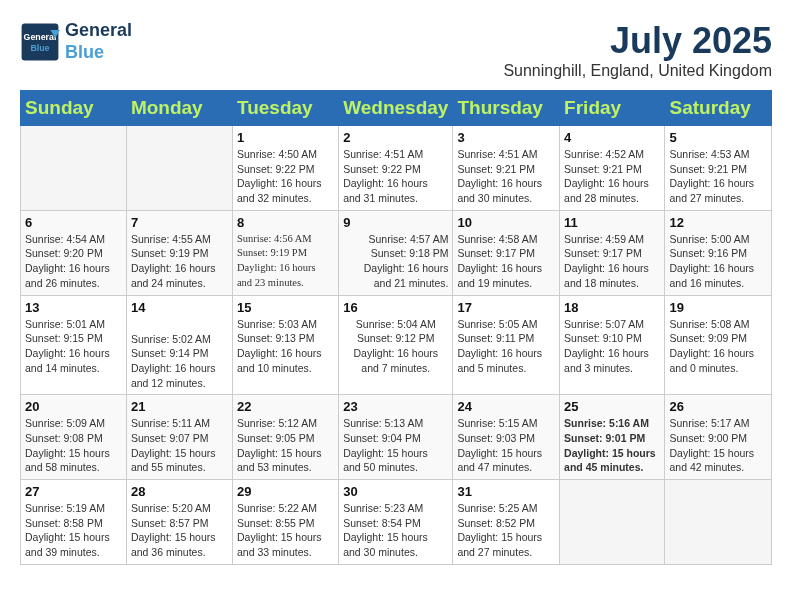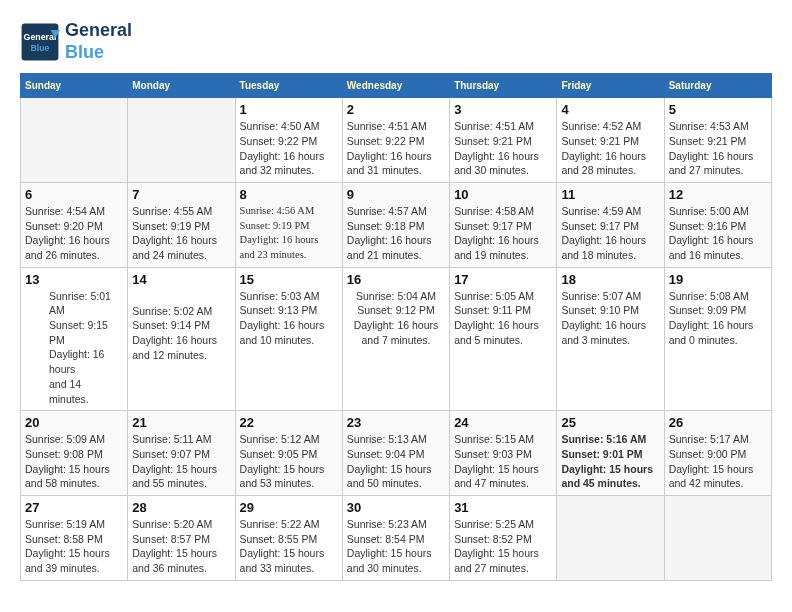--- a/index.html
+++ b/index.html
@@ -43,24 +43,24 @@
       font-size: 16px;
       color: #333;
     }
     .calendar {
       width: 100%;
       border-collapse: collapse;
       font-size: 11px;
     }
     .calendar th {
       background: #2a6db5;
-      color: #fef9c3;
+      color: #bef264;
       padding: 6px 4px;
       text-align: left;
-      font-size: 10px;
+      font-size: 19px;
       font-weight: bold;
       border: 1px solid #2a6db5;
     }
     .calendar td {
       border: 1px solid #ccc;
       vertical-align: top;
       padding: 4px;
       width: calc(100% / 7);
       min-height: 80px;
       color: #333;
@@ -95,20 +95,24 @@
       <text x="25" y="36" text-anchor="middle" fill="#4a9fd4" font-size="11" font-weight="bold" font-family="Arial">Blue</text>
       <polygon points="38,10 50,10 44,20" fill="#4a9fd4"></polygon>
     </svg>
     <div>
       <div class="logo-text">
         <div>General</div>
         <div style="color:#4a9fd4;">Blue</div>
       </div>
     </div>
   </div>
+  <div class="title-block">
+    <div class="month-title">July 2025</div>
+    <div class="location">Sunninghill, England, United Kingdom</div>
+  </div>
 </div>
 
 <table class="calendar">
   <thead>
     <tr>
     <th>Sunday</th>
         <th>Monday</th>
         <th>Tuesday</th>
         <th>Wednesday</th>
         <th>Thursday</th>
@@ -173,21 +177,21 @@
         </td>
         <td>
           <div class="day-num">8</div>
           <div class="day-info" style="white-space: pre-line; font-family: Liberation Serif, serif;">Sunrise: 4:56 AM
 Sunset: 9:19 PM
 Daylight: 16 hours
 and 23 minutes.</div>
         </td>
         <td>
           <div class="day-num">9</div>
-          <div class="day-info" style="white-space: pre-line;">Sunrise: 4:57 AM
+          <div class="day-info" style="white-space: pre-line; text-align: right;">Sunrise: 4:57 AM
 Sunset: 9:18 PM
 Daylight: 16 hours
 and 21 minutes.</div>
         </td>
         <td>
           <div class="day-num">10</div>
           <div class="day-info" style="white-space: pre-line;">Sunrise: 4:58 AM
 Sunset: 9:17 PM
 Daylight: 16 hours
 and 19 minutes.</div>
@@ -203,21 +207,21 @@
           <div class="day-num">12</div>
           <div class="day-info" style="white-space: pre-line;">Sunrise: 5:00 AM
 Sunset: 9:16 PM
 Daylight: 16 hours
 and 16 minutes.</div>
         </td>
       </tr>
       <tr>
         <td>
           <div class="day-num">13</div>
-          <div class="day-info" style="white-space: pre-line; margin-left: 24px;">Sunrise: 5:01 AM
+          <div class="day-info" style="white-space: pre-line;">Sunrise: 5:01 AM
 Sunset: 9:15 PM
 Daylight: 16 hours
 and 14 minutes.</div>
         </td>
         <td>
           <div class="day-num">14</div>
           <div class="day-info" style="white-space: pre-line; margin-top: 17px;">Sunrise: 5:02 AM
 Sunset: 9:14 PM
 Daylight: 16 hours
 and 12 minutes.</div>

